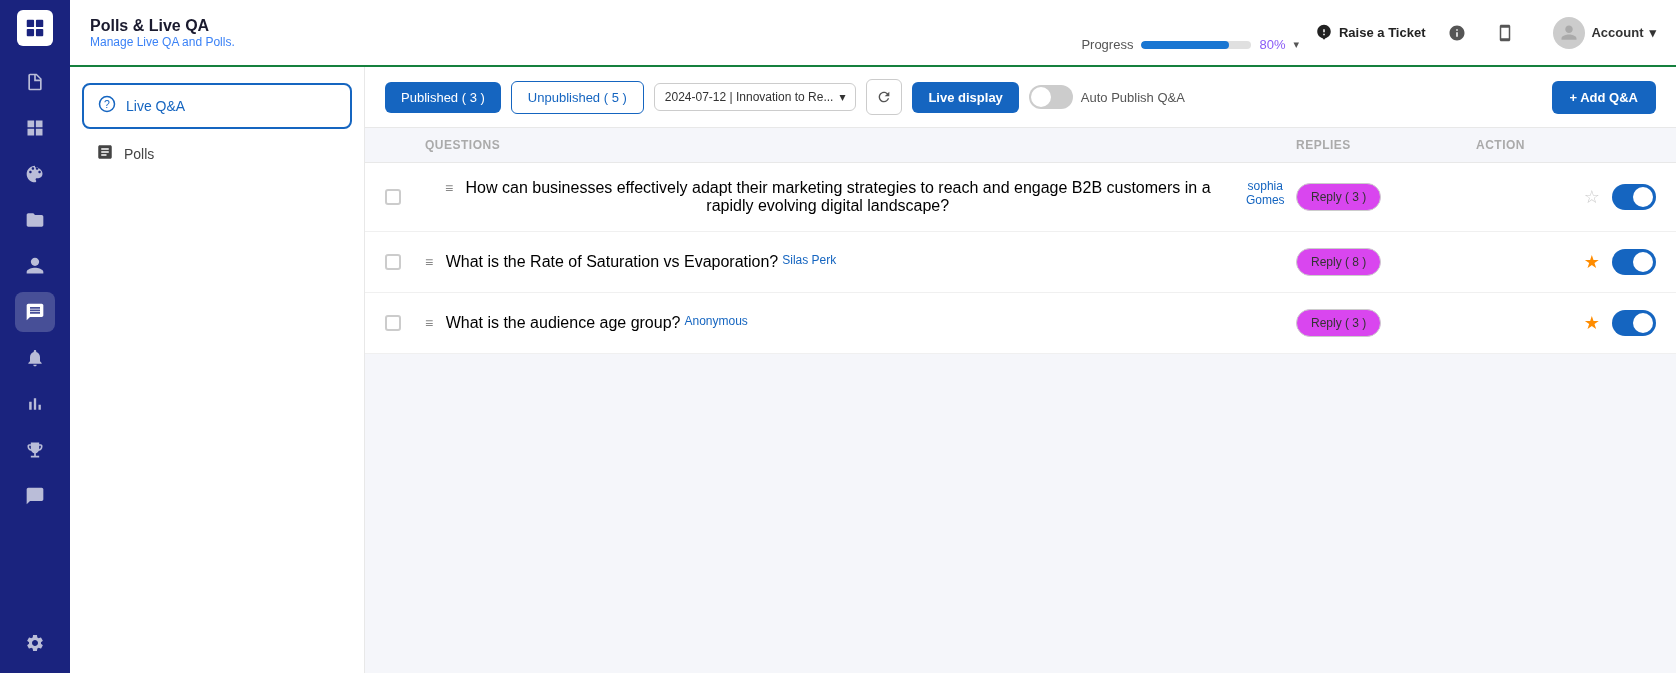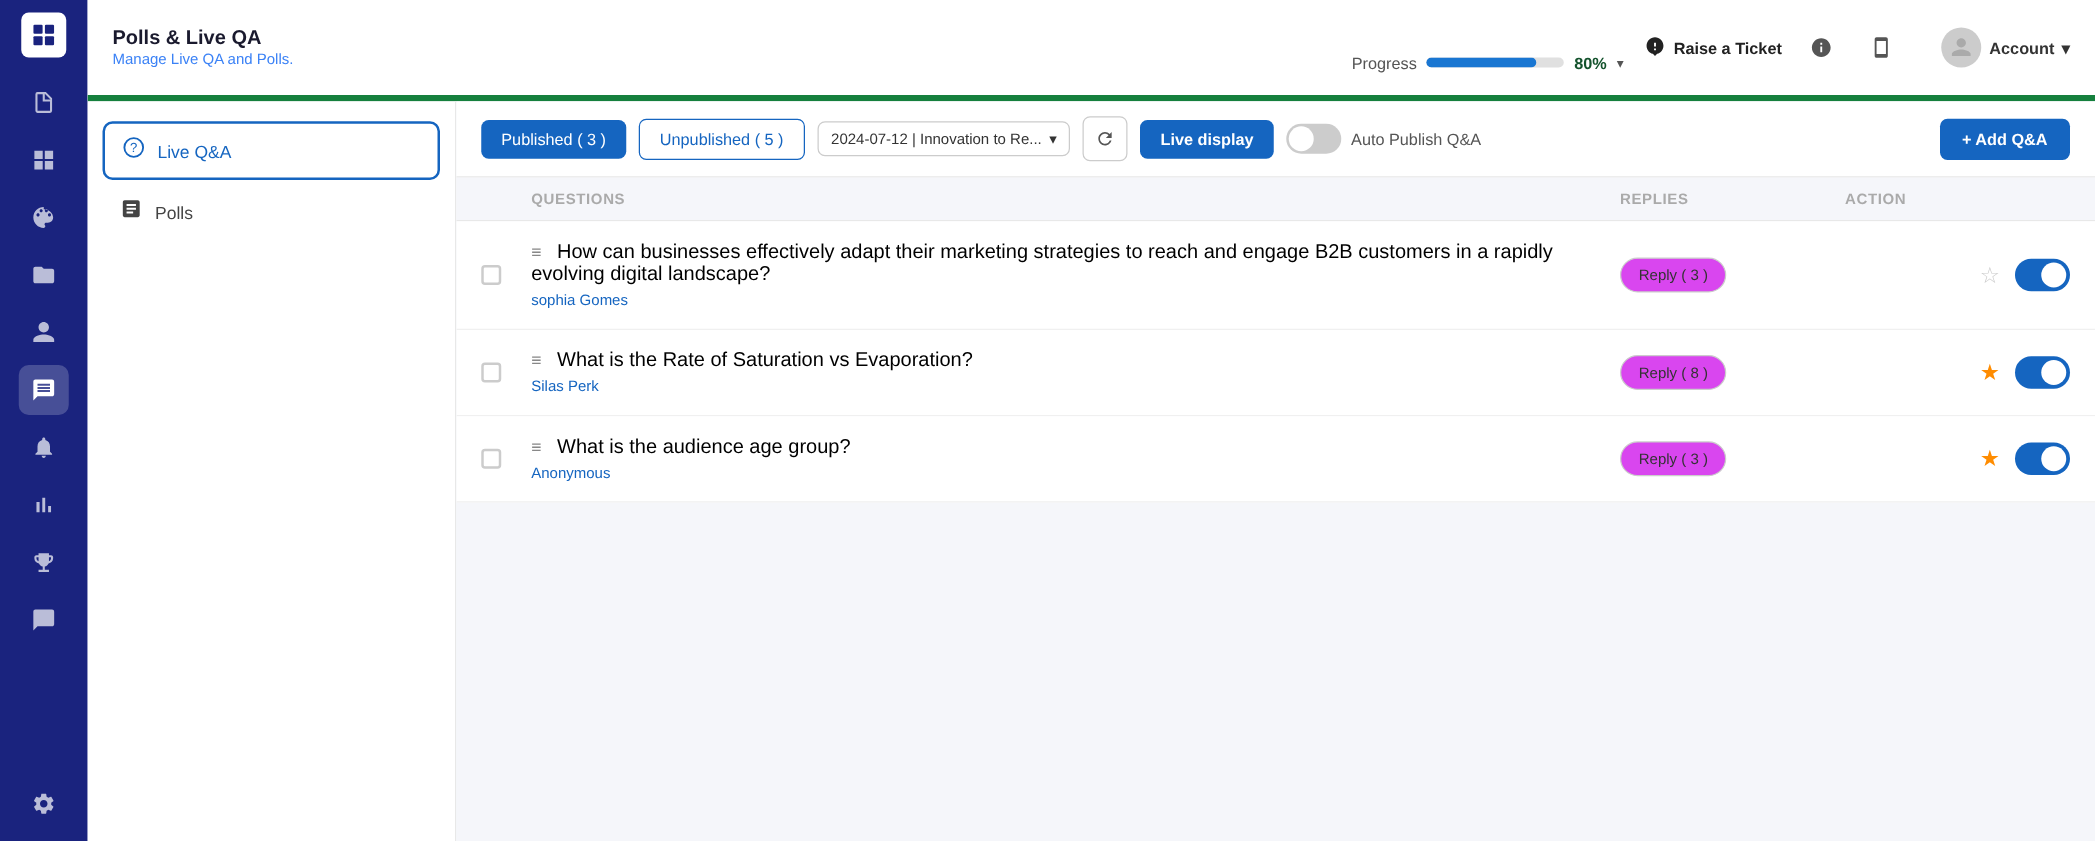--- a/index.html
+++ b/index.html
@@ -42,32 +42,32 @@
       flex: 1;
       overflow: hidden;
     }
 
     
     .header {
       background: white;
       display: flex;
       align-items: center;
       padding: 0 20px;
-      height: 81px;
-      border-bottom: 5px solid #15803d;
+      height: 67px;
+      border-bottom: 2px solid #15803d;
       flex-shrink: 0;
     }
     .header-title-area { flex: 1; }
     .header-title { font-size: 16px; font-weight: 700; color: #1a1a2e; }
     .header-subtitle { font-size: 12px; color: #3b82f6; }
     .header-right { display: flex; align-items: center; gap: 16px; }
     .progress-area { display: flex; align-items: center; gap: 8px; font-size: 13px; color: #555; margin-top: 24px; }
     .progress-bar-wrap { width: 110px; height: 8px; background: #e0e0e0; border-radius: 4px; overflow: hidden; }
     .progress-bar-fill { height: 100%; background: #1976d2; border-radius: 4px; }
-    .progress-pct { font-weight: 700; color: #14532d; font-size: 13px; }
+    .progress-pct { font-weight: 400; color: #8b5cf6; font-size: 13px; }
     .progress-dropdown { color: #555; font-size: 11px; cursor: pointer; }
     .raise-ticket { display: flex; align-items: center; gap: 6px; font-size: 13px; font-weight: 700; color: #222; cursor: pointer; }
     .header-icon-btn { width: 32px; height: 32px; display: flex; align-items: center; justify-content: center; border-radius: 50%; cursor: pointer; color: #555; font-size: 16px; }
     .account-btn { display: flex; align-items: center; gap: 6px; cursor: pointer; font-size: 13px; font-weight: 600; color: #333; padding-left: 16px; }
     .account-avatar { width: 32px; height: 32px; border-radius: 50%; background: #ccc; display: flex; align-items: center; justify-content: center; font-size: 14px; }
 
     
     .content { display: flex; flex: 1; overflow: hidden; }
 
     
@@ -168,21 +168,21 @@
     }
     .table-row {
       display: grid;
       grid-template-columns: 40px 1fr 180px 180px;
       padding: 16px 20px;
       background: white;
       border-bottom: 1px solid #f0f0f0;
       align-items: center;
     }
     .checkbox { width: 16px; height: 16px; border: 2px solid #ccc; border-radius: 3px; cursor: pointer; }
-    .question-cell { display: flex; flex-direction: column; gap: 4px; }
+    .question-cell { display: flex; flex-direction: row; gap: 4px; text-align: center; }
     .question-menu { color: #888; font-size: 14px; margin-right: 8px; cursor: pointer; display: inline; }
     .question-author { font-size: 12px; color: #1565c0; cursor: pointer; }
     .reply-btn {
       background: #d946ef; border: 1px solid #ccc; border-radius: 20px;
       padding: 6px 14px; font-size: 12px; color: #333;
       cursor: pointer; font-weight: 500;
       display: inline-flex; align-items: center; justify-content: center;
     }
     .action-cell { display: flex; align-items: center; gap: 12px; justify-content: flex-end; }
     .star-icon { font-size: 18px; cursor: pointer; }

